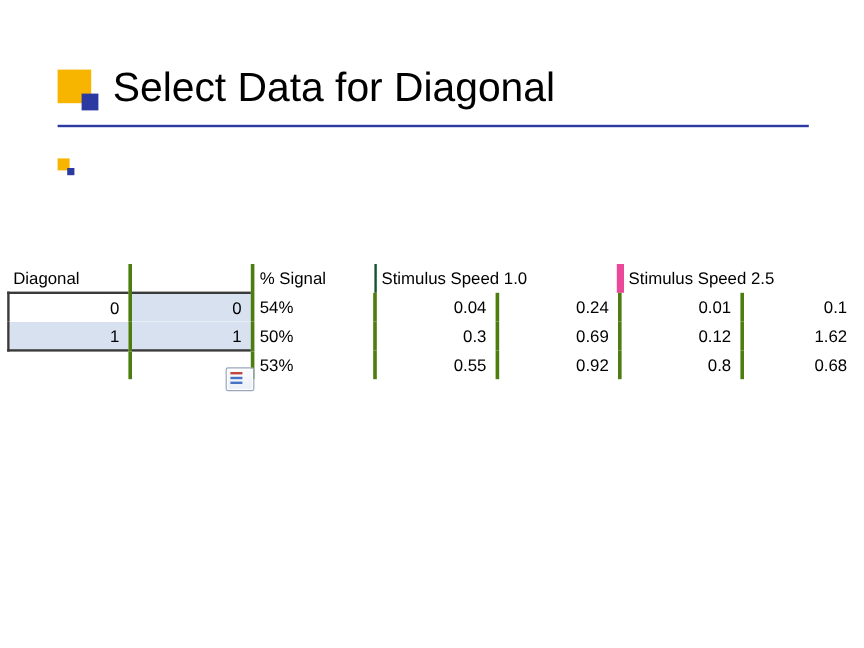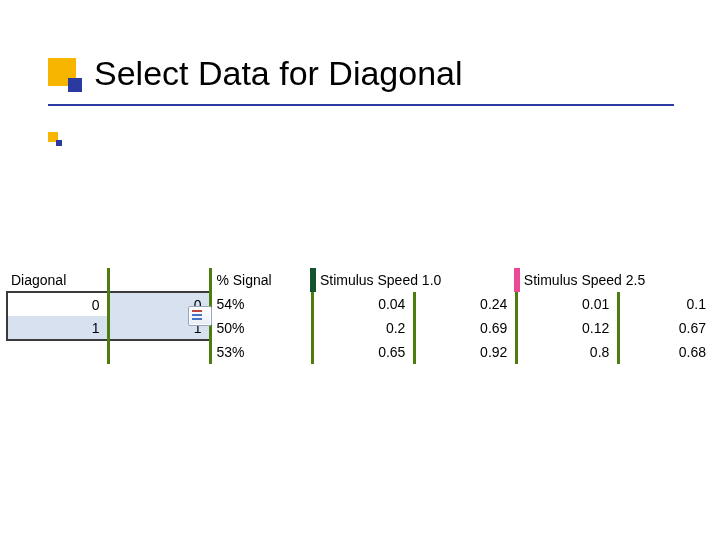--- a/index.html
+++ b/index.html
@@ -86,21 +86,20 @@
     top: 220px;
     width: 708px;
     font-family: Arial, Helvetica, sans-serif;
     font-size: 14px;
     color: #000;
   }
   .sheet table {
     border-collapse: collapse;
     width: 100%;
     table-layout: fixed;
-    margin-top: 48px;
   }
   .sheet td {
     border-left: 3px solid #4d7c0f;
     padding: 2px 6px 2px 4px;
     height: 19px;
     vertical-align: middle;
     white-space: nowrap;
     overflow: hidden;
   }
   .sheet tr td:first-child {
@@ -173,50 +172,50 @@
           <col class="c4">
           <col class="c5">
           <col class="c6">
       </colgroup>
 
       <tbody>
           <tr>
         <td class="lbl">Diagonal</td>
         <td class="lbl"></td>
         <td class="lbl">% Signal</td>
-        <td class="lbl" colspan="2" style="border-left:6px solid #14532d">Stimulus Speed 1.0</td>
+        <td class="lbl" colspan="2" style="border-left:2px solid #14532d">Stimulus Speed 1.0</td>
         <td class="lbl" colspan="2" style="border-left:6px solid #ec4899">Stimulus Speed 2.5</td>
       </tr>
 
 
       <tr>
         <td class="num sel-tl active-cell">0</td>
         <td class="num sel-tr">0</td>
         <td class="lbl">54%</td>
         <td class="num">0.04</td>
         <td class="num">0.24</td>
         <td class="num">0.01</td>
         <td class="num">0.1</td>
       </tr>
 
       <tr>
         <td class="num sel-bl">1</td>
         <td class="num sel-br">1</td>
         <td class="lbl">50%</td>
-        <td class="num">0.2</td>
+        <td class="num">0.3</td>
         <td class="num">0.69</td>
         <td class="num">0.12</td>
-        <td class="num">0.67</td>
+        <td class="num">1.62</td>
       </tr>
 
       <tr>
         <td class="num"></td>
         <td class="num"></td>
         <td class="lbl">53%</td>
-        <td class="num">0.65</td>
+        <td class="num">0.55</td>
         <td class="num">0.92</td>
         <td class="num">0.8</td>
         <td class="num">0.68</td>
       </tr>
     </tbody>
       </table>
   </div>
 
   <div class="paste-icon"></div>
 

